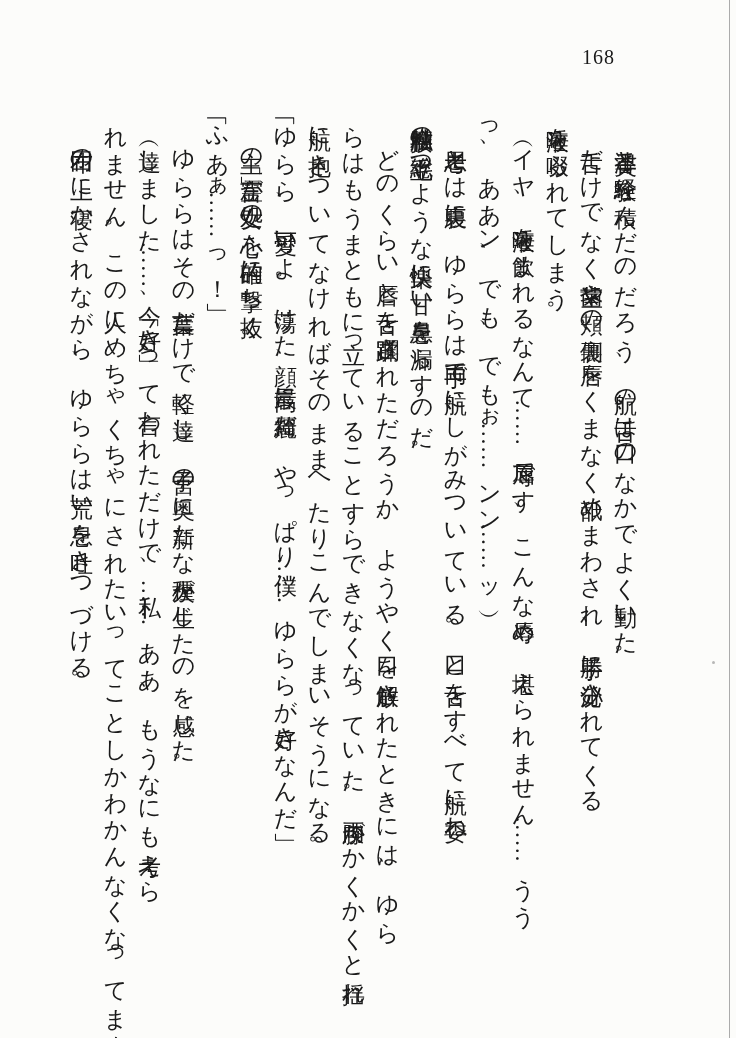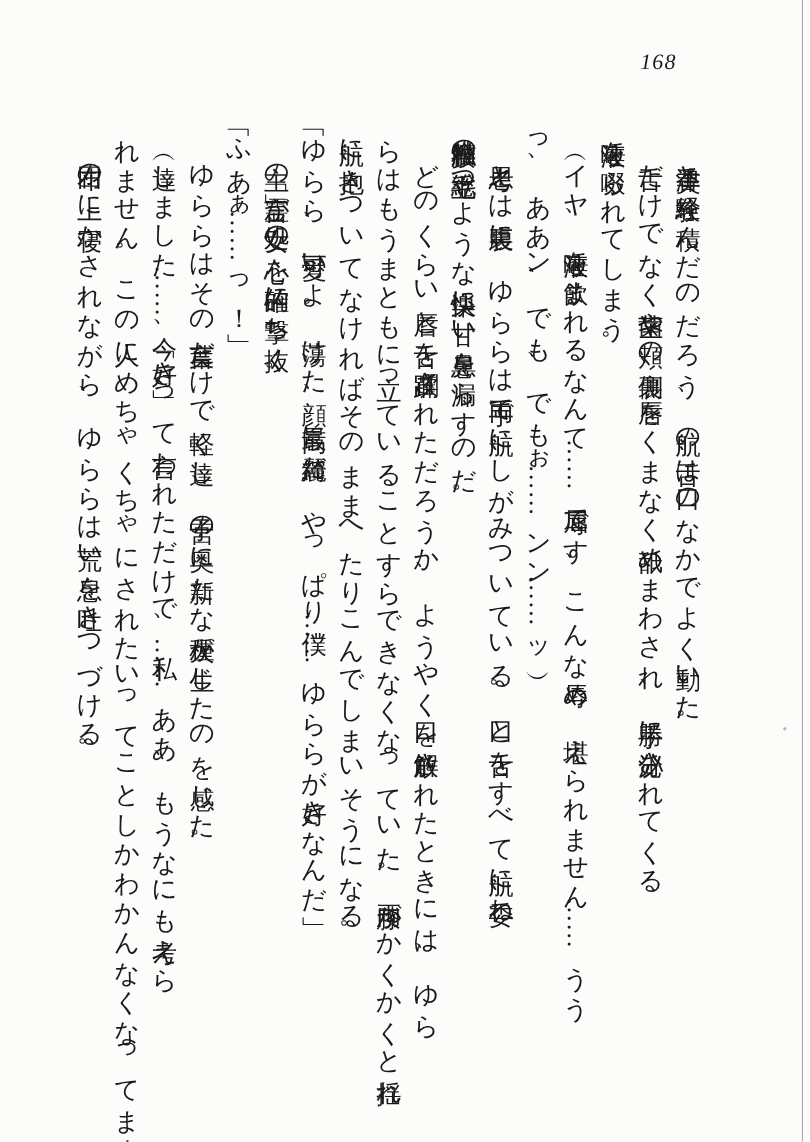--- a/index.html
+++ b/index.html
@@ -14,21 +14,20 @@
     height:1038px;
     background:var(--paper);
     overflow:hidden;
     font-family:"Liberation Serif","DejaVu Serif",serif;
   }
   .page-number{
     position:absolute;
     top:46px;
     left:582px;
     font-size:20px;
-    font-style:italic;
     letter-spacing:1px;
     color:var(--ink);
   }
   .text-block{
     position:absolute;
     top:110px;
     right:94px;
     height:930px;
     writing-mode:vertical-rl;
     text-orientation:mixed;

